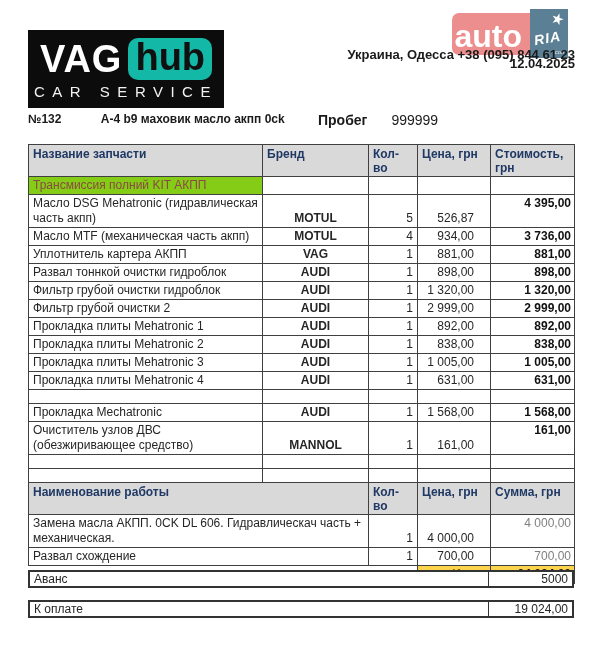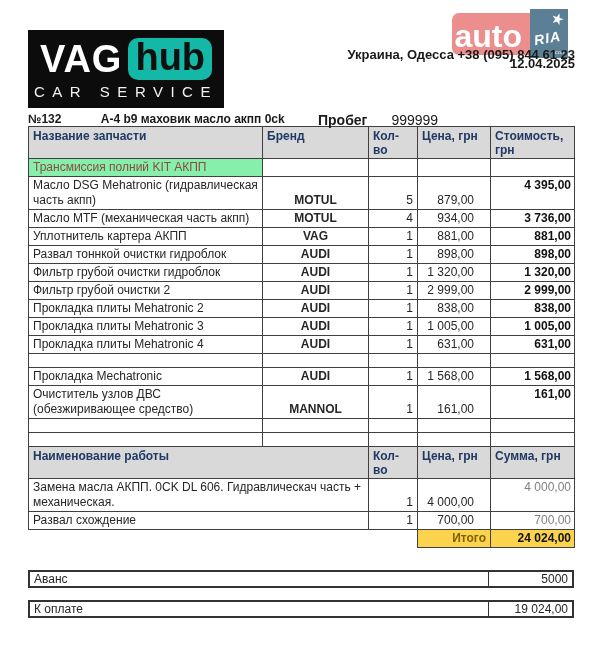--- a/index.html
+++ b/index.html
@@ -32,34 +32,34 @@
   .loc   { top:47px; right:25px; font-weight:bold; font-size:13px; }
   .date  { top:56px; right:25px; font-weight:bold; font-size:13px; }
   .vin   { top:80px; left:345px; font-size:13px; }
   .vin .lbl { font-weight:bold; font-size:11px; margin-right:9px; }
   .order { top:112px; left:28px; font-size:12px; font-weight:bold; }
   .order .desc { margin-left:36px; }
   .mileage { top:112px; left:318px; font-size:14px; }
   .mileage .lbl { font-weight:bold; margin-right:24px; }
 
   
-  .tables { position:absolute; top:126px; left:28px; width:546px; z-index:2; }
+  .tables { position:absolute; top:144px; left:28px; width:546px; z-index:2; }
   table { border-collapse:collapse; table-layout:fixed; width:546px; }
   td, th { border:1px solid #404040; padding:1px 4px; font-size:12px; color:#262626;
            overflow:hidden; word-wrap:break-word; }
   th { background:#d9d9d9; color:#1f3864; text-align:left; font-weight:bold; vertical-align:top; padding-top:2px; }
   td { height:17px; line-height:1.25; }
   tr.empty td { height:14px; }
   td.col-name  { vertical-align:top; }
   td.col-brand { text-align:center; font-weight:bold; vertical-align:bottom; }
   td.col-qty   { text-align:right; vertical-align:bottom; }
   td.col-price { text-align:right; vertical-align:bottom; padding-right:16px; }
   td.col-cost  { text-align:right; font-weight:bold; vertical-align:top; padding-right:3px; color:#111; }
   td.col-sum   { text-align:right; color:#7f7f7f; vertical-align:top; padding-right:3px; }
-  tr.section td.col-name { background:#86efac; color:#8a4a45; }
+  tr.section td.col-name { background:#84cc16; color:#8a4a45; }
   .works { margin-top:-1px; }
   td.total-spacer { border:none; }
   td.total-label { background:#fcd34c; color:#7e6000; font-weight:bold; text-align:right;
                    vertical-align:middle; padding-right:4px; }
   td.total-value { background:#fcd34c; color:#111; font-weight:bold; text-align:right;
                    vertical-align:middle; padding-right:3px; }
 
   
   .sumrow { position:absolute; left:28px; width:546px; height:18px; border:2px solid #333;
             display:flex; align-items:stretch; font-size:12px; color:#262626; background:#fff; z-index:2; }
@@ -127,21 +127,21 @@
             <td class="col-name">Трансмиссия полний KIT АКПП</td>
             <td class="col-brand"></td>
             <td class="col-qty"></td>
             <td class="col-price"></td>
             <td class="col-cost"></td>
           </tr>
           <tr class="item">
             <td class="col-name">Масло DSG Mehatronic (гидравлическая часть акпп)</td>
             <td class="col-brand">MOTUL</td>
             <td class="col-qty">5</td>
-            <td class="col-price">879,00</td>
+            <td class="col-price">526,87</td>
             <td class="col-cost">4 395,00</td>
           </tr>
           <tr class="item">
             <td class="col-name">Масло MTF (механическая часть акпп)</td>
             <td class="col-brand">MOTUL</td>
             <td class="col-qty">4</td>
             <td class="col-price">934,00</td>
             <td class="col-cost">3 736,00</td>
           </tr>
           <tr class="item">
@@ -164,20 +164,27 @@
             <td class="col-qty">1</td>
             <td class="col-price">1 320,00</td>
             <td class="col-cost">1 320,00</td>
           </tr>
           <tr class="item">
             <td class="col-name">Фильтр грубой очистки 2</td>
             <td class="col-brand">AUDI</td>
             <td class="col-qty">1</td>
             <td class="col-price">2 999,00</td>
             <td class="col-cost">2 999,00</td>
+          </tr>
+          <tr class="item">
+            <td class="col-name">Прокладка плиты Mehatronic 1</td>
+            <td class="col-brand">AUDI</td>
+            <td class="col-qty">1</td>
+            <td class="col-price">892,00</td>
+            <td class="col-cost">892,00</td>
           </tr>
           <tr class="item">
             <td class="col-name">Прокладка плиты Mehatronic 2</td>
             <td class="col-brand">AUDI</td>
             <td class="col-qty">1</td>
             <td class="col-price">838,00</td>
             <td class="col-cost">838,00</td>
           </tr>
           <tr class="item">
             <td class="col-name">Прокладка плиты Mehatronic 3</td>

